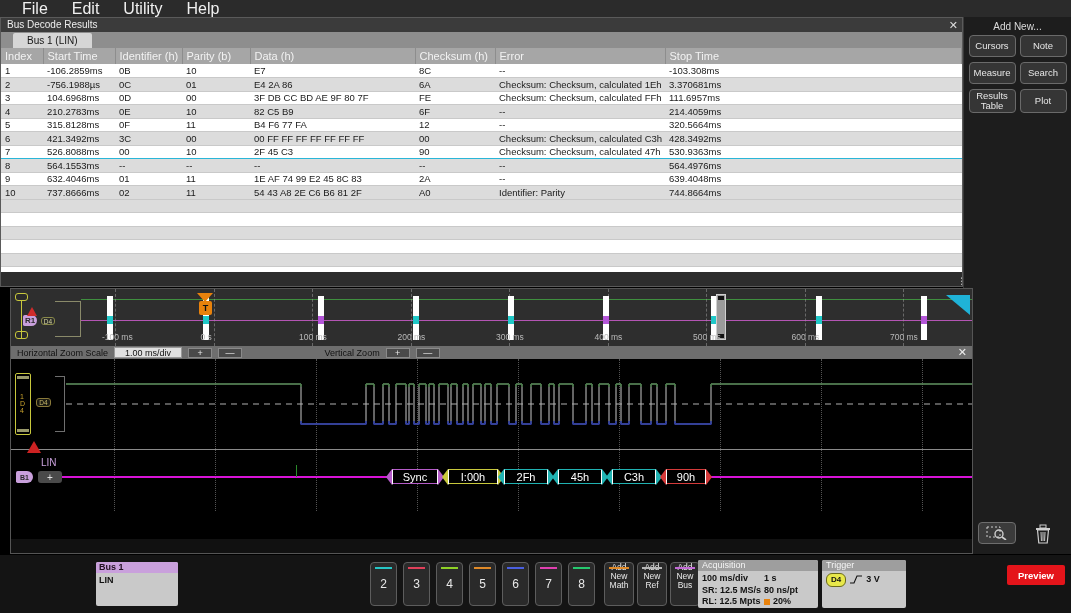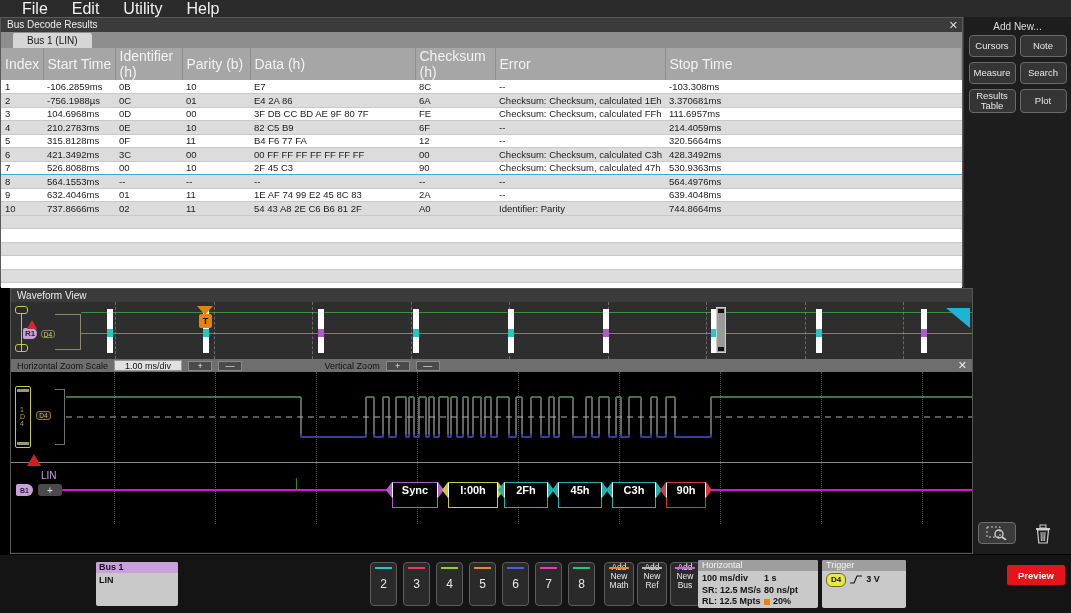--- a/index.html
+++ b/index.html
@@ -33,21 +33,21 @@
   #resClose { position:absolute; right:4px; top:0px; color:#ddd; font-size:11px;
      line-height:14px; cursor:pointer; }
   #tabstrip { height:16px; background:#8e8e8e; display:flex; align-items:flex-end; }
   #tabstrip .tab {
      background:#d6d6d6; color:#161616; font-size:10px; height:15px;
      line-height:15px; padding:0 14px; margin-left:12px;
      border-top-left-radius:2px; border-top-right-radius:2px;
   }
   table.grid { width:100%; border-collapse:collapse; table-layout:fixed; }
   table.grid th {
-     background:#a6a6a6; color:#f2f2f2; font-weight:normal; font-size:14px;
+     background:#a6a6a6; color:#f2f2f2; font-weight:normal; font-size:11px;
      text-align:left; height:16px; padding:0 0 0 4px;
      border-right:1px solid #8d8d8d;
   }
   table.grid td {
      font-size:9.5px; color:#1a1a1a; height:13.5px; padding:0 0 0 4px;
      border-bottom:1px solid #c9c9c9; white-space:nowrap; overflow:hidden;
   }
   table.grid tr.odd td  { background:#ffffff; }
   table.grid tr.even td { background:#dcdcdc; }
   table.grid tr.sel td  { background:#ffffff; border-top:1px solid #29b6d8;
@@ -112,22 +112,22 @@
   #zoomPane .vgrid { position:absolute; top:0; height:152px; width:0;
       border-left:1px dotted #6f6f6f; opacity:.75; }
   #linPane { position:absolute; left:0; top:96px; width:100%; height:60px; }
   #hsep { position:absolute; left:0; top:90px; width:100%; height:1px; background:#8a8a8a; }
   #zoomLabels { position:absolute; left:0; top:154px; width:100%; height:12px; }
   #zoomLabels span { position:absolute; color:#9a9a9a; font-size:8.5px; }
 
   .badge { position:absolute; border-radius:3px; font-size:8px;
      display:flex; align-items:center; justify-content:center; }
 
-  .pkt { position:absolute; top:0; height:26px; line-height:15px;
-     font-size:11px; font-weight:bold; color:#fff; text-align:center;
+  .pkt { position:absolute; top:0; height:15px; line-height:15px;
+     font-size:11px; font-weight:normal; color:#fff; text-align:center;
      border:1px solid; background:#000; }
   .pkt::before, .pkt::after { content:""; position:absolute; top:-1px;
      border-top:8px solid transparent; border-bottom:8px solid transparent; }
   .pkt::before { left:-6px; border-right:6px solid; }
   .pkt::after  { right:-6px; border-left:6px solid; }
 
   
   #bottom { position:absolute; left:0; bottom:0; width:1071px; height:58px;
      background:#141414; }
   .chip { position:absolute; background:#c9c9c9; color:#111; width:82px; height:44px;
@@ -339,21 +339,20 @@
         <path d="M3.5 6 L4.8 19 L13.2 19 L14.5 6 Z" fill="none" stroke="#cfcfcf" stroke-width="1.2"></path>
         <line x1="7" y1="8" x2="7.4" y2="17" stroke="#cfcfcf"></line>
         <line x1="9" y1="8" x2="9" y2="17" stroke="#cfcfcf"></line>
         <line x1="11" y1="8" x2="10.6" y2="17" stroke="#cfcfcf"></line>
       </svg>
     </div>
   </div>
 </div>
 
 <div id="wfWin">
-  <div id="wfTitle">Waveform View</div>
 
   <div id="overview">
     <div id="ovGreen"></div>
     <div id="ovMag"></div>
     <div id="ovGrid">
         <div class="gline" style="left: 104px;"></div>
         <div class="gline" style="left: 202.5px;"></div>
         <div class="gline" style="left: 301px;"></div>
         <div class="gline" style="left: 399.5px;"></div>
         <div class="gline" style="left: 498px;"></div>
@@ -403,20 +402,31 @@
     <div style="position:absolute;left:186px;top:4px;width:0;height:0;border-left:8px solid transparent;border-right:8px solid transparent;border-top:9px solid #e8820c;"></div>
     <div class="badge" style="left:188px;top:12px;width:13px;height:14px;background:#e8820c;color:#111;font-weight:bold;font-size:9px;border-radius:2px;">T</div>
 
     <div style="position:absolute;left:705px;top:5px;width:10px;height:46px;background:#9a9a9a;border:1px solid #cfcfcf;">
       <div style="position:absolute;left:1px;top:1px;width:6px;height:4px;background:#111;"></div>
       <div style="position:absolute;left:1px;bottom:1px;width:6px;height:4px;background:#111;"></div>
     </div>
 
     <div style="position:absolute;right:2px;top:6px;width:0;height:0;border-left:24px solid transparent;border-top:20px solid #1fb3d8;"></div>
 
+    <div id="ovLabels">
+        <span style="left: 91px;">-100 ms</span>
+        <span style="left: 189.5px;">0 s</span>
+        <span style="left: 288px;">100 ms</span>
+        <span style="left: 386.5px;">200 ms</span>
+        <span style="left: 485px;">300 ms</span>
+        <span style="left: 583.5px;">400 ms</span>
+        <span style="left: 682px;">500 ms</span>
+        <span style="left: 780.5px;">600 ms</span>
+        <span style="left: 879px;">700 ms</span>
+      </div>
   </div>
 
   <div id="zoomBar">
     <span class="lbl">Horizontal Zoom Scale</span>
     <span class="valbox">1.00 ms/div</span>
     <span class="pm">+</span>
     <span class="pm">—</span>
     <span class="dim">(100.00x zoom)</span>
     <span class="lbl" style="margin-left:8px">Vertical Zoom</span>
     <span class="pm">+</span>
@@ -551,21 +561,21 @@
         <div>New</div>
         <div>Bus</div>
       </div>
     </div>
   <div id="plainBtns">
       <div class="plainbtn" style="left: 704px;">DVM</div>
       <div class="plainbtn" style="left: 739px;">AFG</div>
     </div>
 
   <div class="panel" style="left:698px;width:120px;height:48px;">
-    <div class="ttl">Horizontal</div>
+    <div class="ttl">Acquisition</div>
     <div class="rows">
       <div class="r">
           <span style="width:62px">100 ms/div</span>
                      <span>1 s</span>
         </div>
       <div class="r">
           <span style="width:62px">SR: 12.5 MS/s</span>
                      <span>80 ns/pt</span>
         </div>
       <div class="r">

